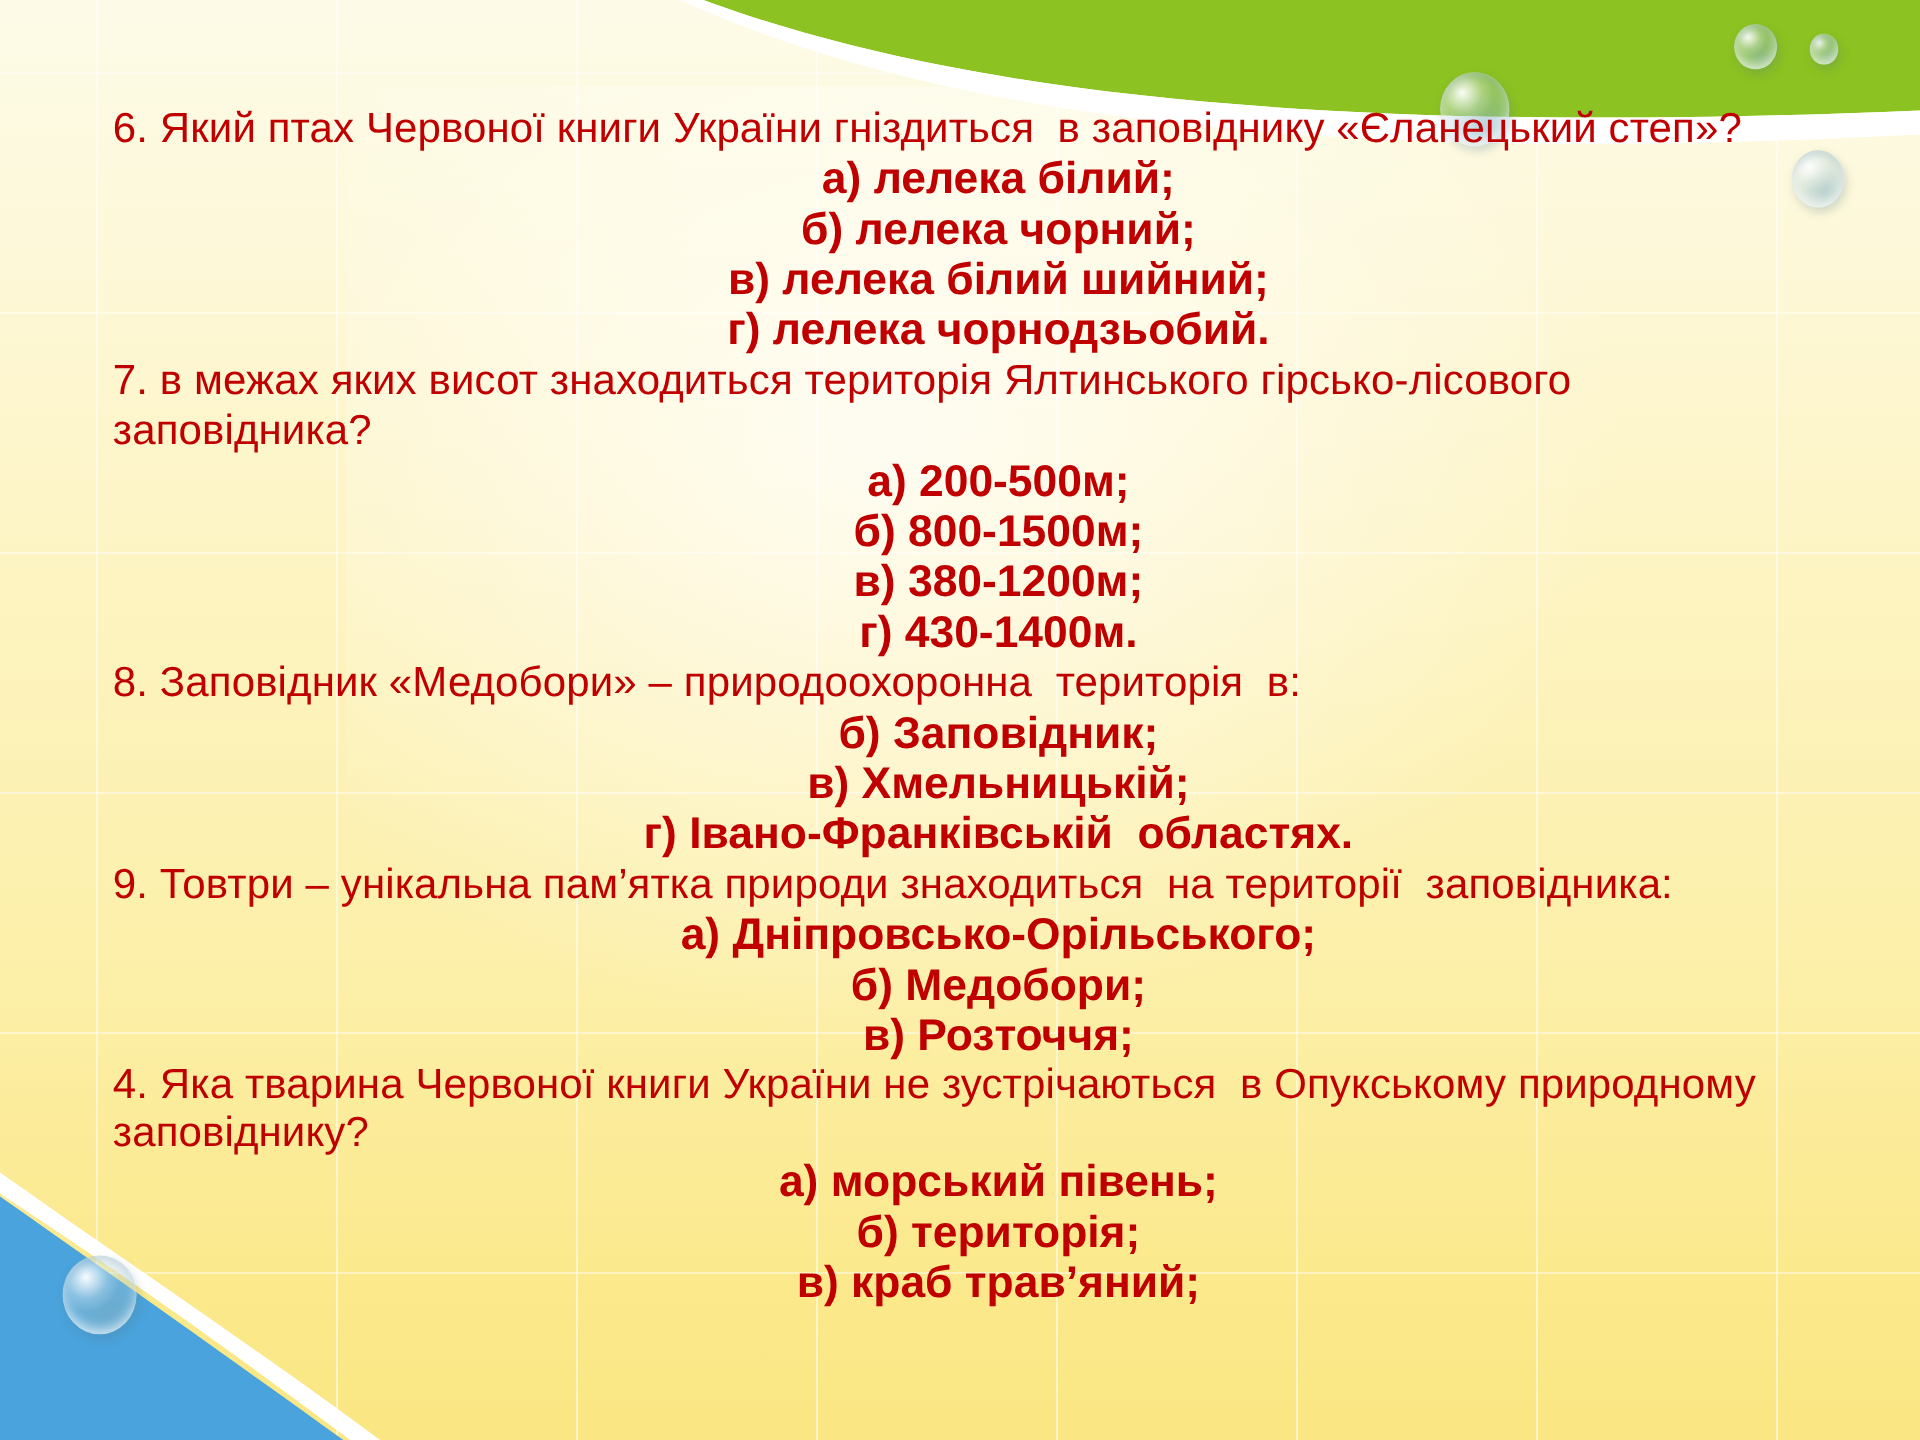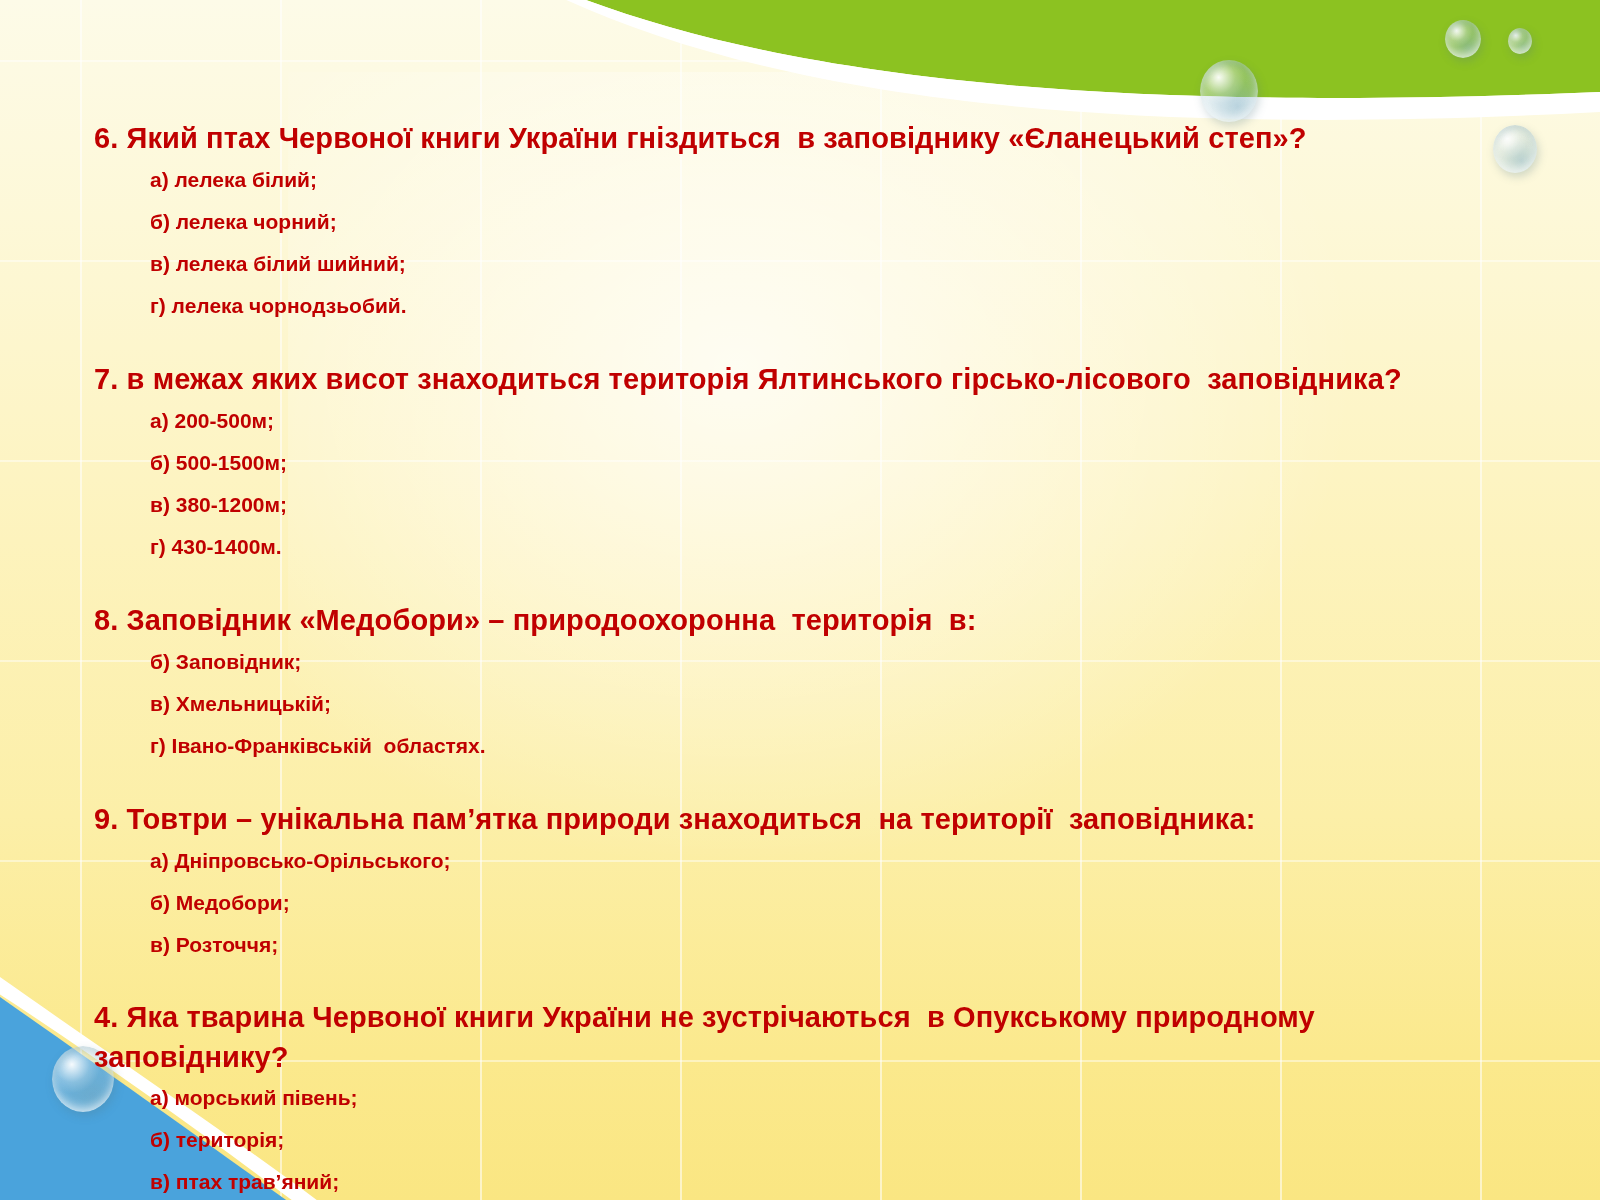--- a/index.html
+++ b/index.html
@@ -90,34 +90,34 @@
 
   
   .content {
     position: absolute;
     left: 94px;
     top: 86px;
     width: 1420px;
   }
   .q-line {
     color: #c00000;
-    font-weight: bold;
-    font-size: 29px;
+    font-weight: normal;
+    font-size: 35px;
     line-height: 42px;
     letter-spacing: 0.1px;
     white-space: pre-wrap;
-    margin-top: 31px;
   }
   .a-line {
     color: #c00000;
     font-weight: bold;
-    font-size: 21px;
+    font-size: 37px;
     line-height: 42px;
     padding-left: 56px;
     white-space: pre-wrap;
+    text-align: center;
   }
   .q-line.wrap2 {
     line-height: 40px;
   }
 </style>
 </head>
 <body>
 
 <div class="slide">
 
@@ -142,33 +142,33 @@
 
   <div class="content">
     <div class="q-line">6. Який птах Червоної книги України гніздиться  в заповіднику «Єланецький степ»?</div>
     <div class="a-line">а) лелека білий;</div>
     <div class="a-line">б) лелека чорний;</div>
     <div class="a-line">в) лелека білий шийний;</div>
     <div class="a-line">г) лелека чорнодзьобий.</div>
 
     <div class="q-line">7. в межах яких висот знаходиться територія Ялтинського гірсько-лісового  заповідника?</div>
     <div class="a-line">а) 200-500м;</div>
-    <div class="a-line">б) 500-1500м;</div>
+    <div class="a-line">б) 800-1500м;</div>
     <div class="a-line">в) 380-1200м;</div>
     <div class="a-line">г) 430-1400м.</div>
 
     <div class="q-line">8. Заповідник «Медобори» – природоохоронна  територія  в:</div>
     <div class="a-line">б) Заповідник;</div>
     <div class="a-line">в) Хмельницькій;</div>
     <div class="a-line">г) Івано-Франківській  областях.</div>
 
     <div class="q-line">9. Товтри – унікальна пам’ятка природи знаходиться  на території  заповідника:</div>
     <div class="a-line">а) Дніпровсько-Орільського;</div>
     <div class="a-line">б) Медобори;</div>
     <div class="a-line">в) Розточчя;</div>
 
     <div class="q-line wrap2">4. Яка тварина Червоної книги України не зустрічаються  в Опукському природному заповіднику?</div>
     <div class="a-line">а) морський півень;</div>
     <div class="a-line">б) територія;</div>
-    <div class="a-line">в) птах трав’яний;</div>
+    <div class="a-line">в) краб трав’яний;</div>
   </div>
 
 </div>
 
 </body></html>

